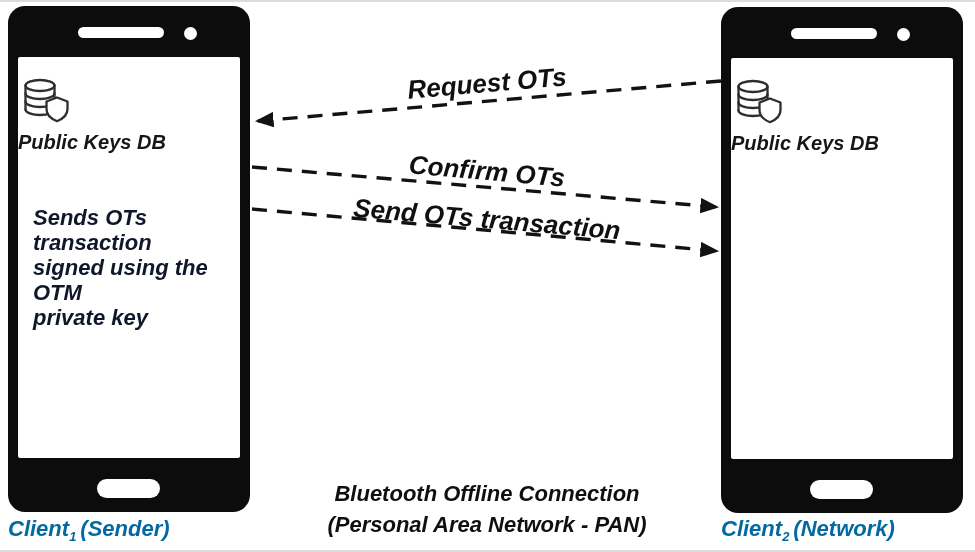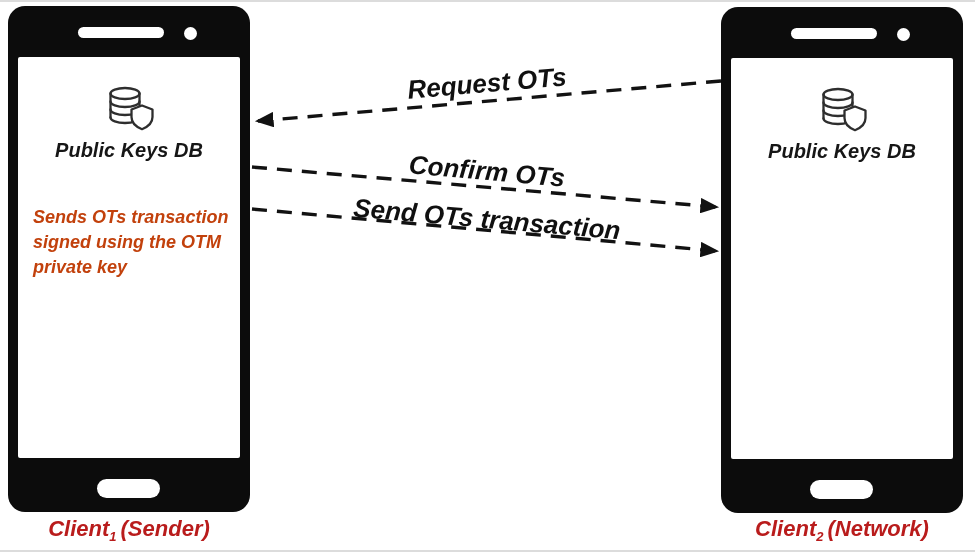--- a/index.html
+++ b/index.html
@@ -13,33 +13,33 @@
   .edge-rule.bottom { bottom:0; }
 
   
   .phone { position:absolute; width:242px; height:506px; background:#0c0c0c; border-radius:17px; }
   .phone .speaker { position:absolute; top:21px; left:70px; width:86px; height:11px; background:#fff; border-radius:6px; }
   .phone .camera  { position:absolute; top:21px; left:176px; width:13px; height:13px; background:#fff; border-radius:50%; }
   .phone .screen  { position:absolute; left:10px; right:10px; top:51px; bottom:54px; background:#fff; border-radius:2px; }
   .phone .homebtn { position:absolute; bottom:14px; left:89px; width:63px; height:19px; background:#fff; border-radius:10px; }
 
   .screen-inner { position:relative; width:100%; height:100%; }
-  .db-block { position:absolute; top:28px; left:0; right:0; text-align:center; }
+  .db-block { position:absolute; top:20px; left:0; right:0; }
   .db-icon  { display:inline-block; line-height:0; }
   .db-label { margin-top:4px; font-weight:700; font-size:20px; color:#161616; }
   .desc {
     position:absolute; top:148px; left:15px; right:6px;
-    font-size:18px; font-weight:600; line-height:25px; color:#c2410c;
+    font-size:22px; font-weight:600; line-height:25px; color:#0f172a;
     white-space:pre-line; text-align:left;
   }
 
   
   .phone-caption {
-    position:absolute; top:516px; width:242px; text-align:center;
-    font-weight:700; font-size:22px; color:#b91c1c; white-space:nowrap;
+    position:absolute; top:516px; width:242px; text-align:left;
+    font-weight:700; font-size:22px; color:#0369a1; white-space:nowrap;
   }
   .phone-caption sub { font-size:13px; font-weight:700; vertical-align:-5px; }
   .phone-caption .role { margin-left:4px; }
 
   .bt-caption {
     position:absolute; top:478px; left:297px; width:380px; text-align:center;
     font-weight:700; font-size:22px; line-height:31px; color:#0f0f0f; white-space:nowrap;
   }
 
   
@@ -132,15 +132,17 @@
     <line x1="721" y1="81" x2="258" y2="121" stroke="#121212" stroke-width="3.4" stroke-dasharray="15 10" marker-end="url(#ah)"></line>
     <line x1="252" y1="167" x2="716" y2="207" stroke="#121212" stroke-width="3.4" stroke-dasharray="15 10" marker-end="url(#ah)"></line>
     <line x1="252" y1="209" x2="716" y2="251" stroke="#121212" stroke-width="3.4" stroke-dasharray="15 10" marker-end="url(#ah)"></line>
   </svg>
 
   <div class="msg-label msg-request">Request OTs</div>
   <div class="msg-label msg-confirm">Confirm OTs</div>
   <div class="msg-label msg-send">Send OTs transaction</div>
 
   <div class="bt-caption">
+    <div>Bluetooth Offline Connection</div>
+    <div>(Personal Area Network - PAN)</div>
   </div>
 
 </div>
 
 </body></html>

